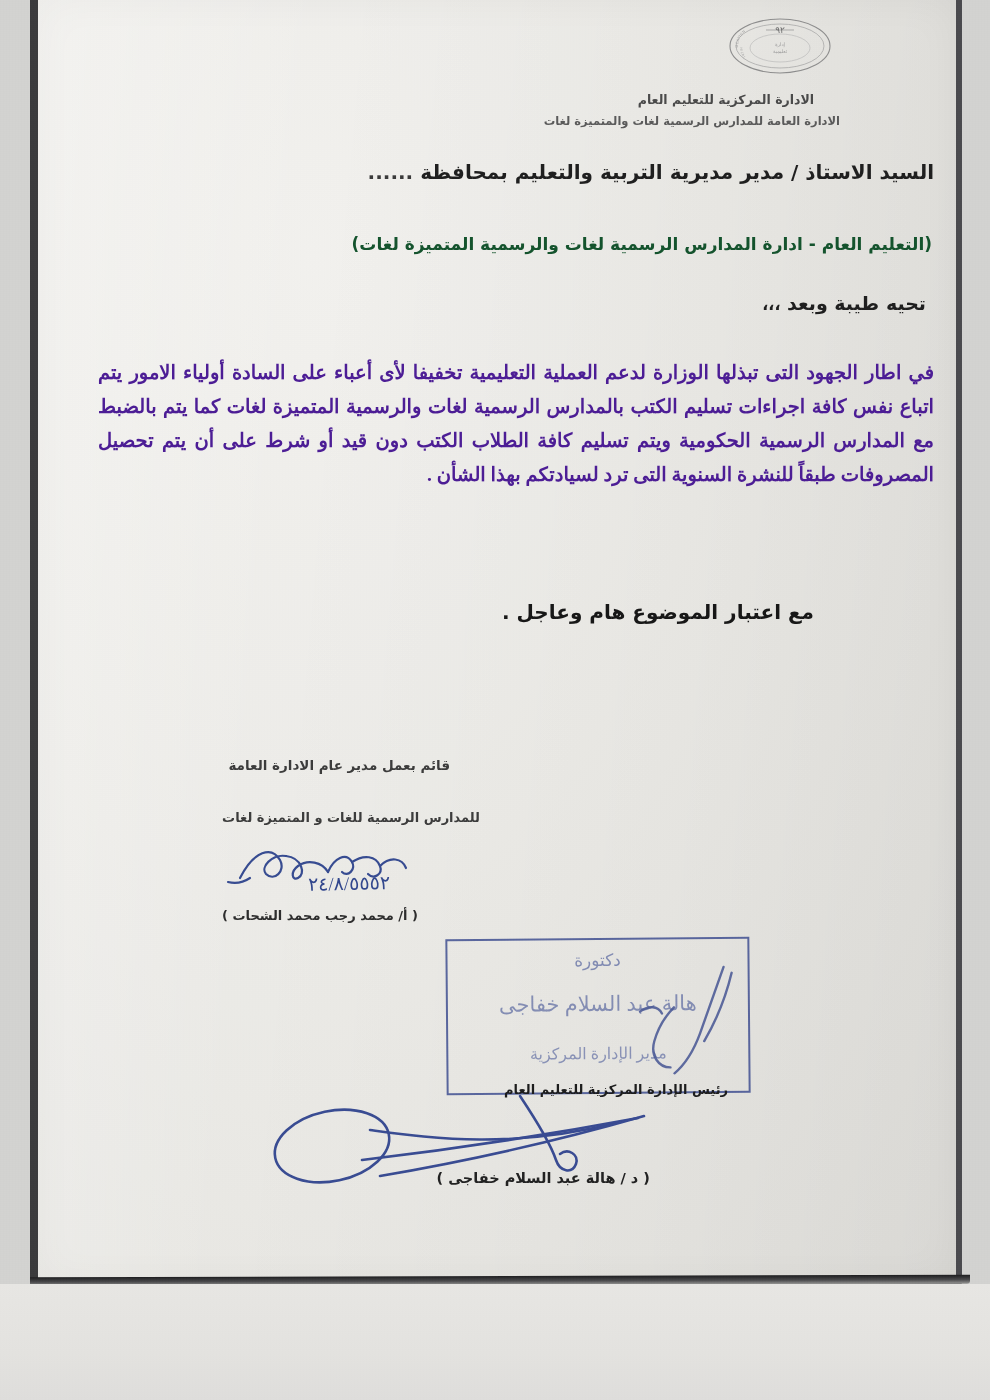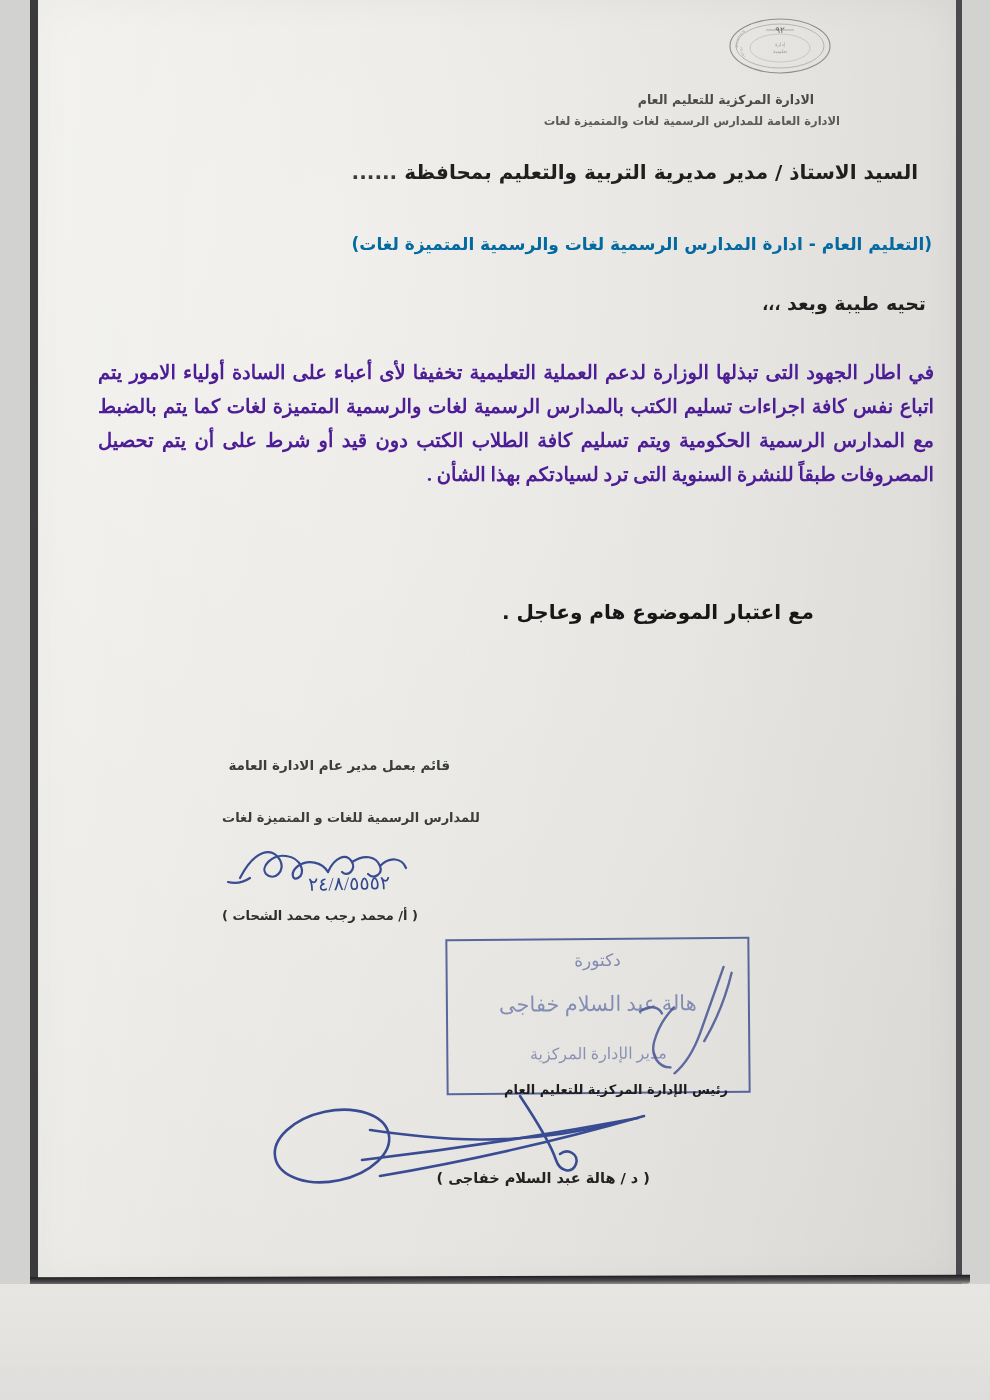--- a/index.html
+++ b/index.html
@@ -114,41 +114,41 @@
     font-size: 11.5px;
     font-weight: bold;
     color: #5a5a5a;
     font-family: "DejaVu Sans", sans-serif;
     letter-spacing: -0.2px;
   }
 
   
   .addressee {
     position: absolute;
-    right: 72px;
+    right: 56px;
     top: 160px;
     font-size: 20px;
     font-weight: bold;
     color: #1f1f1f;
     font-family: "DejaVu Sans", sans-serif;
     letter-spacing: -0.4px;
     white-space: nowrap;
   }
   .addressee .dots {
     font-weight: bold;
     letter-spacing: 2px;
     color: #3a3a3a;
   }
   .sub-addressee {
     position: absolute;
     right: 58px;
     top: 234px;
     font-size: 17px;
     font-weight: bold;
-    color: #0369a1;
+    color: #14532d;
     font-family: "DejaVu Sans", sans-serif;
     letter-spacing: -0.3px;
     white-space: nowrap;
   }
   .greeting {
     position: absolute;
     right: 64px;
     top: 292px;
     font-size: 19px;
     font-weight: bold;

